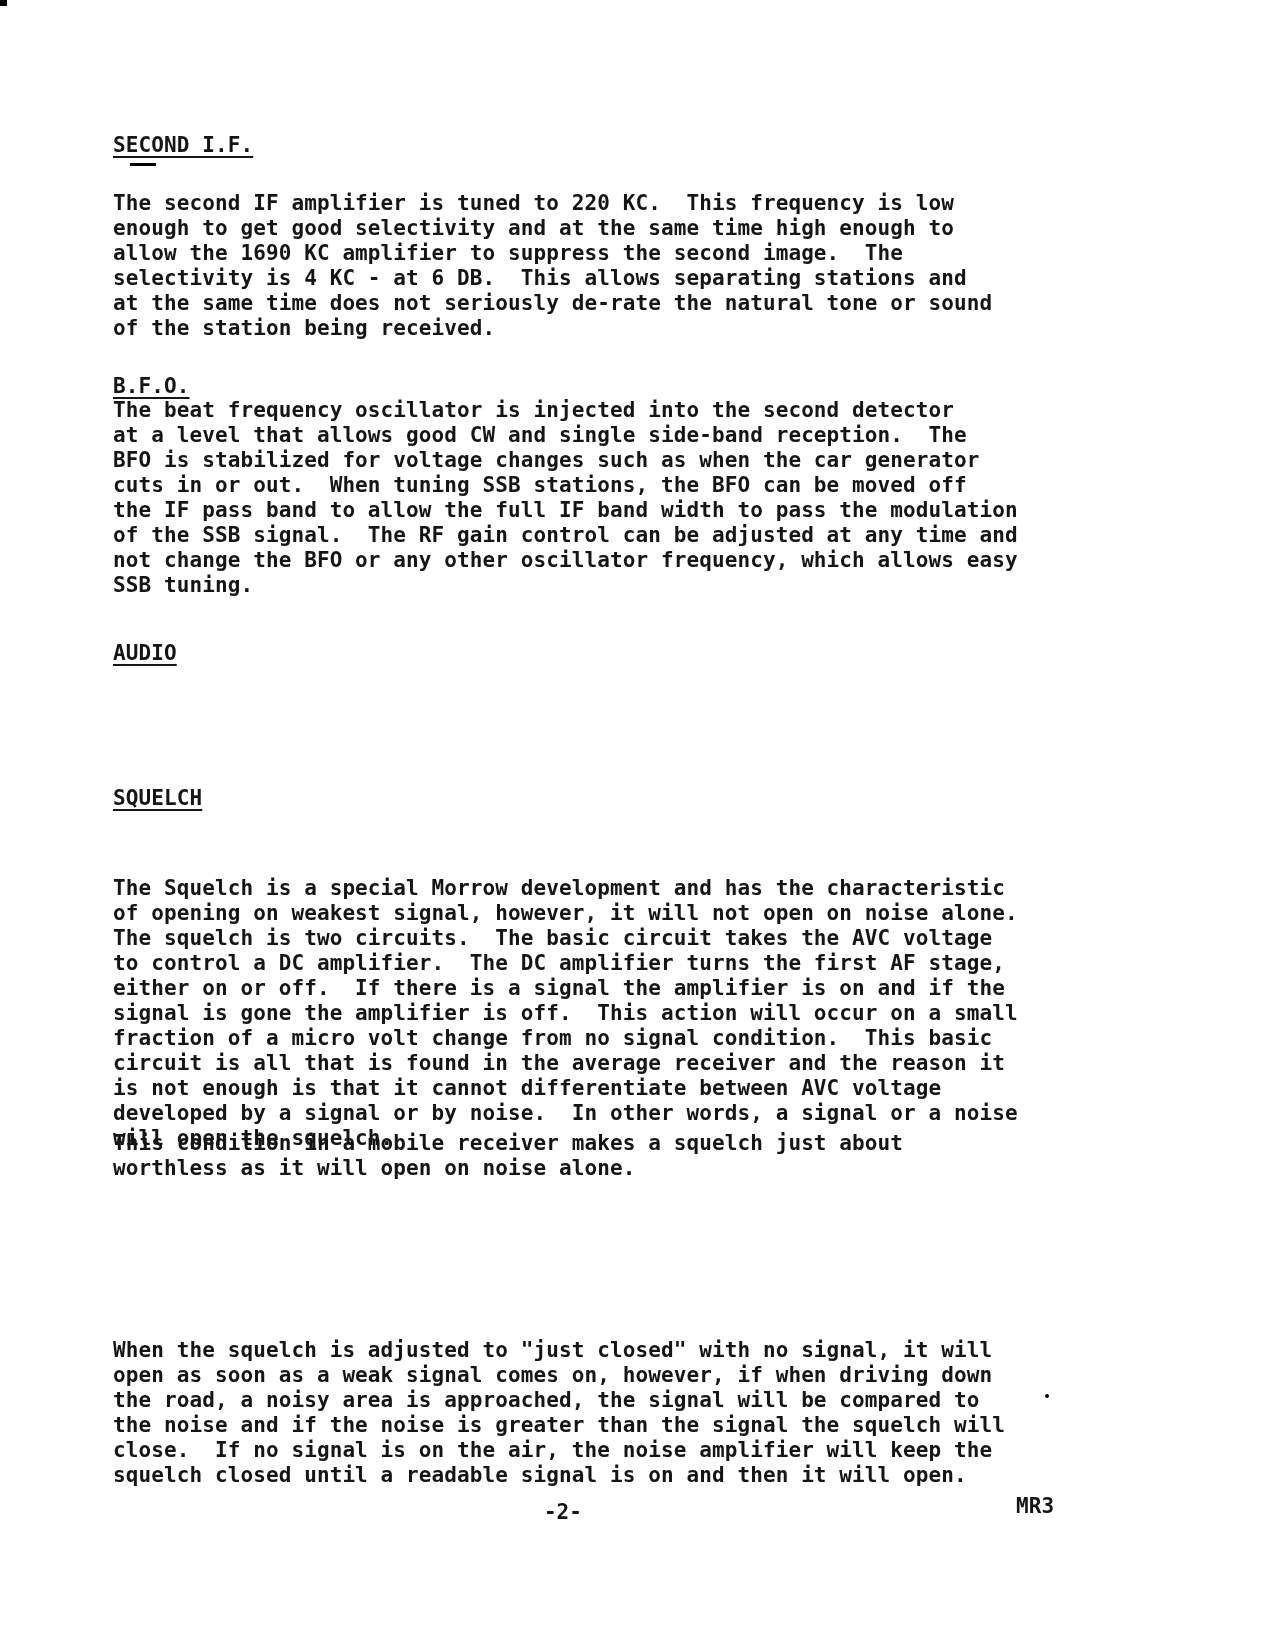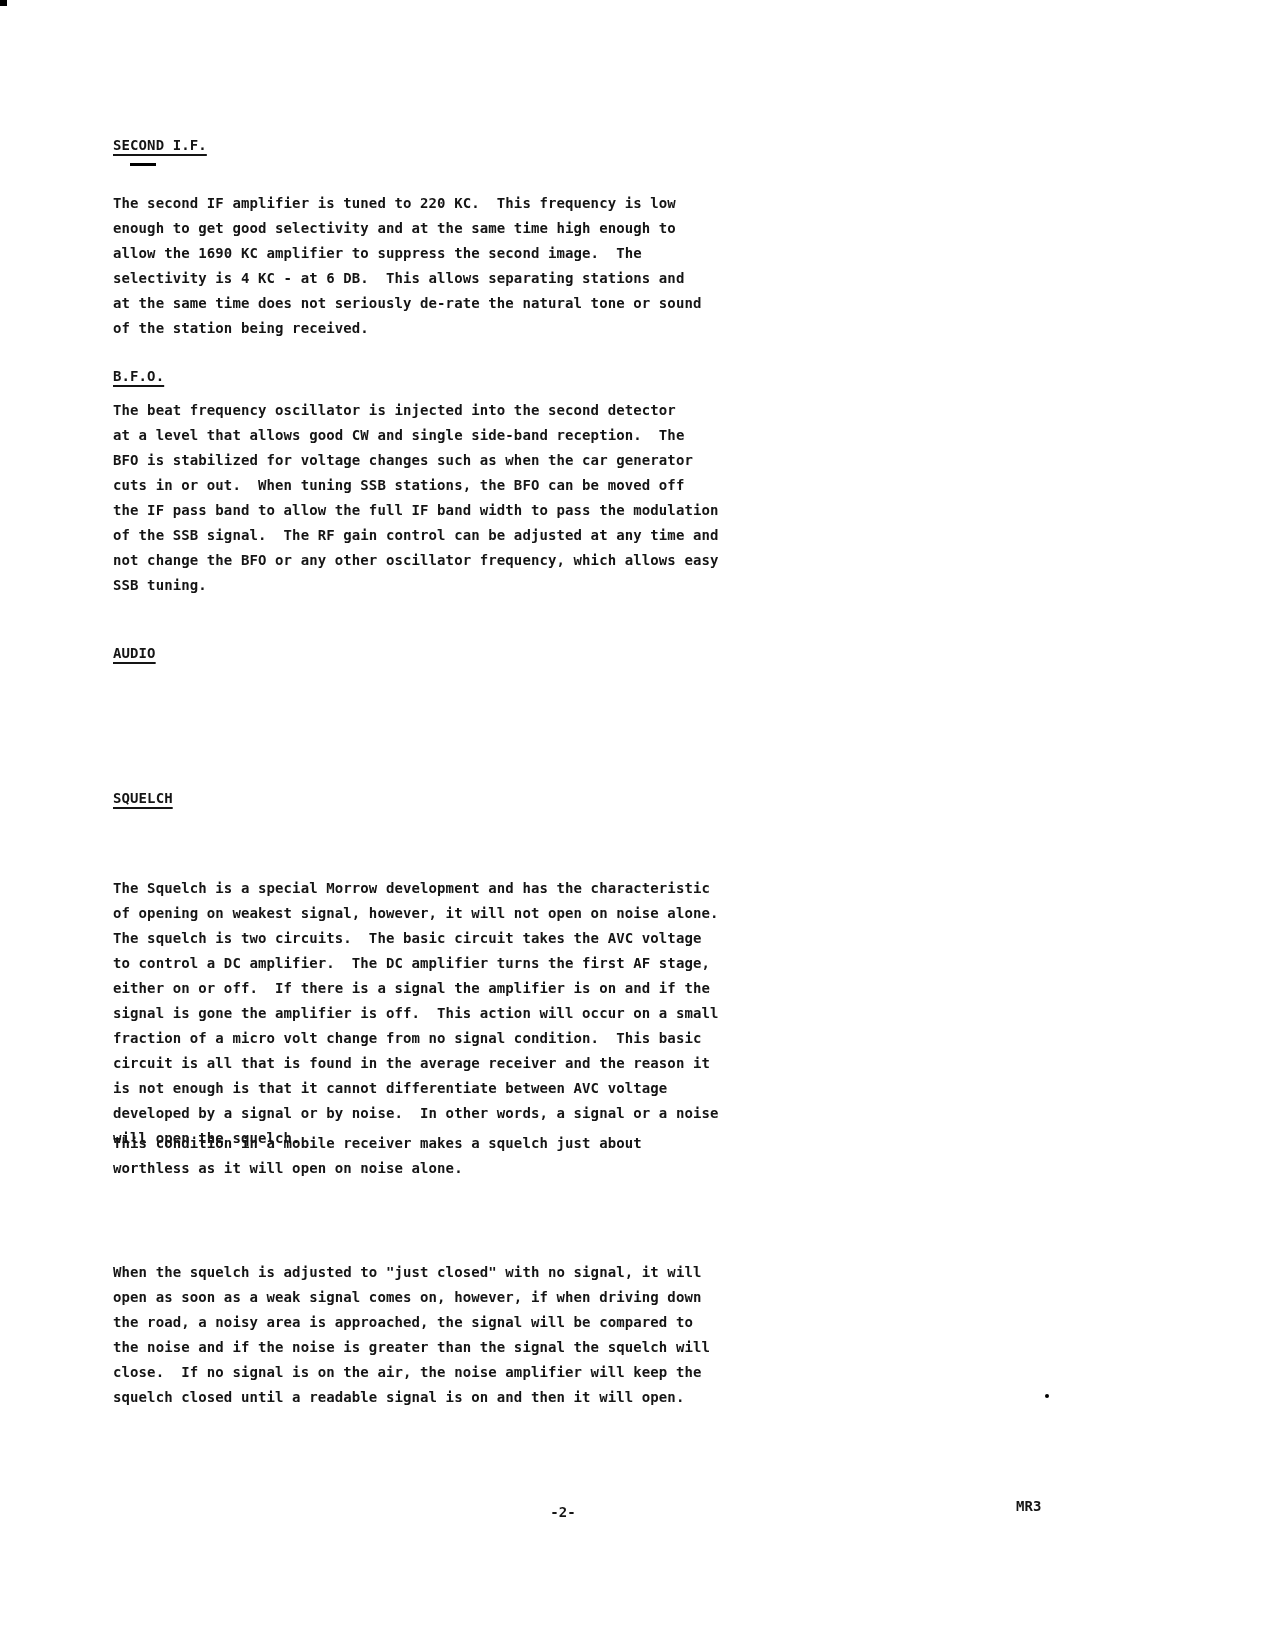--- a/index.html
+++ b/index.html
@@ -15,21 +15,21 @@
     overflow: hidden;
     font-family: "DejaVu Sans Mono", "Liberation Mono", monospace;
     font-weight: bold;
     color: #151515;
   }
   .block {
     position: absolute;
     left: 113px;
     margin: 0;
     font-family: inherit;
-    font-size: 14px;
+    font-size: 21px;
     line-height: 25px;
     letter-spacing: 0.1px;
     white-space: pre;
     color: #151515;
   }
   .heading {
     text-decoration: underline;
     text-decoration-thickness: 2px;
     text-underline-offset: 4px;
   }
@@ -54,21 +54,21 @@
 
   <div class="block heading" style="top:133px">SECOND I.F.</div>
   <div class="artifact underline-frag"></div>
   <pre class="block" style="top:191px">The second IF amplifier is tuned to 220 KC.  This frequency is low
 enough to get good selectivity and at the same time high enough to
 allow the 1690 KC amplifier to suppress the second image.  The
 selectivity is 4 KC - at 6 DB.  This allows separating stations and
 at the same time does not seriously de-rate the natural tone or sound
 of the station being received.</pre>
 
-  <div class="block heading" style="top:364px">B.F.O.</div>
+  <div class="block heading" style="top:374px">B.F.O.</div>
   <pre class="block" style="top:398px">The beat frequency oscillator is injected into the second detector
 at a level that allows good CW and single side-band reception.  The
 BFO is stabilized for voltage changes such as when the car generator
 cuts in or out.  When tuning SSB stations, the BFO can be moved off
 the IF pass band to allow the full IF band width to pass the modulation
 of the SSB signal.  The RF gain control can be adjusted at any time and
 not change the BFO or any other oscillator frequency, which allows easy
 SSB tuning.</pre>
 
   <div class="block heading" style="top:641px">AUDIO</div>
@@ -80,21 +80,21 @@
 to control a DC amplifier.  The DC amplifier turns the first AF stage,
 either on or off.  If there is a signal the amplifier is on and if the
 signal is gone the amplifier is off.  This action will occur on a small
 fraction of a micro volt change from no signal condition.  This basic
 circuit is all that is found in the average receiver and the reason it
 is not enough is that it cannot differentiate between AVC voltage
 developed by a signal or by noise.  In other words, a signal or a noise
 will open the squelch.</pre>
   <pre class="block" style="top:1131px">This condition in a mobile receiver makes a squelch just about
 worthless as it will open on noise alone.</pre>
-  <pre class="block" style="top:1260px">When the squelch is adjusted to "just closed" with no signal, it will
+  <pre class="block" style="top:1338px">When the squelch is adjusted to "just closed" with no signal, it will
 open as soon as a weak signal comes on, however, if when driving down
 the road, a noisy area is approached, the signal will be compared to
 the noise and if the noise is greater than the signal the squelch will
 close.  If no signal is on the air, the noise amplifier will keep the
 squelch closed until a readable signal is on and then it will open.</pre>
 
   <div class="artifact speck"></div>
 
   <div class="block footer-center" style="top:1500px">-2-</div>
   <div class="block" style="left:1016px; top:1494px">MR3</div>

